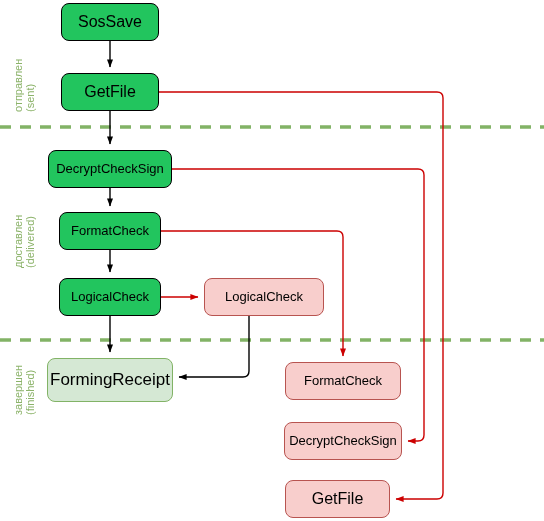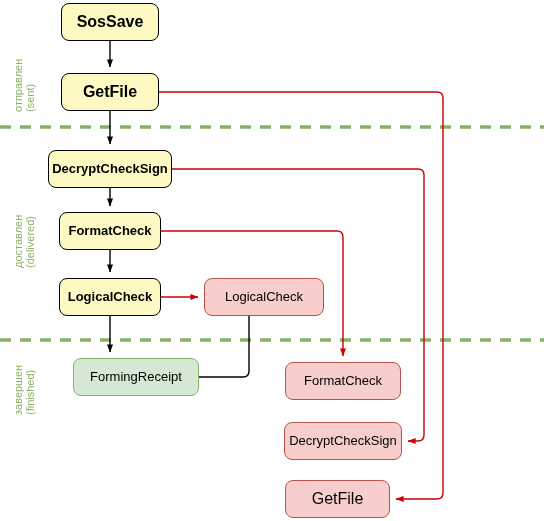--- a/index.html
+++ b/index.html
@@ -32,23 +32,22 @@
     display: flex;
     align-items: center;
     justify-content: center;
     text-align: center;
     border-radius: 8px;
     color: #000000;
     line-height: 1.1;
     z-index: 3;
   }
   .node-plain {
-    background: #fef9c3;
+    background: #22c55e;
     border: 1.2px solid #000000;
-    font-weight: bold;
   }
   .node-error {
     background: #f8cecc;
     border: 1.2px solid #b85450;
   }
   .node-ok {
     background: #d5e8d4;
     border: 1.2px solid #82b366;
   }
   .swimlane-label {
@@ -152,21 +151,21 @@
   <div class="node node-plain" style="left:61px; top:3px; width:98px; height:38px; font-size:16px;">SosSave</div>
 
   <div class="node node-plain" style="left:61px; top:73px; width:98px; height:38px; font-size:16px;">GetFile</div>
 
   <div class="node node-plain" style="left:48px; top:150px; width:124px; height:38px; font-size:13px;">DecryptCheckSign</div>
 
   <div class="node node-plain" style="left:59px; top:212px; width:102px; height:38px; font-size:13px;">FormatCheck</div>
 
   <div class="node node-plain" style="left:59px; top:278px; width:102px; height:38px; font-size:13px;">LogicalCheck</div>
 
-  <div class="node node-ok" style="left:47px; top:358px; width:126px; height:38px; font-size:13px;margin-left:26px;">FormingReceipt</div>
+  <div class="node node-ok" style="left:47px; top:358px; width:126px; height:44px; font-size:17px;">FormingReceipt</div>
 
   <div class="node node-error" style="left:204px; top:278px; width:120px; height:38px; font-size:13px;">LogicalCheck</div>
 
   <div class="node node-error" style="left:285px; top:362px; width:116px; height:38px; font-size:13px;">FormatCheck</div>
 
   <div class="node node-error" style="left:284px; top:422px; width:118px; height:38px; font-size:13px;">DecryptCheckSign</div>
 
   <div class="node node-error" style="left:285px; top:480px; width:105px; height:38px; font-size:16px;">GetFile</div>
 
 

